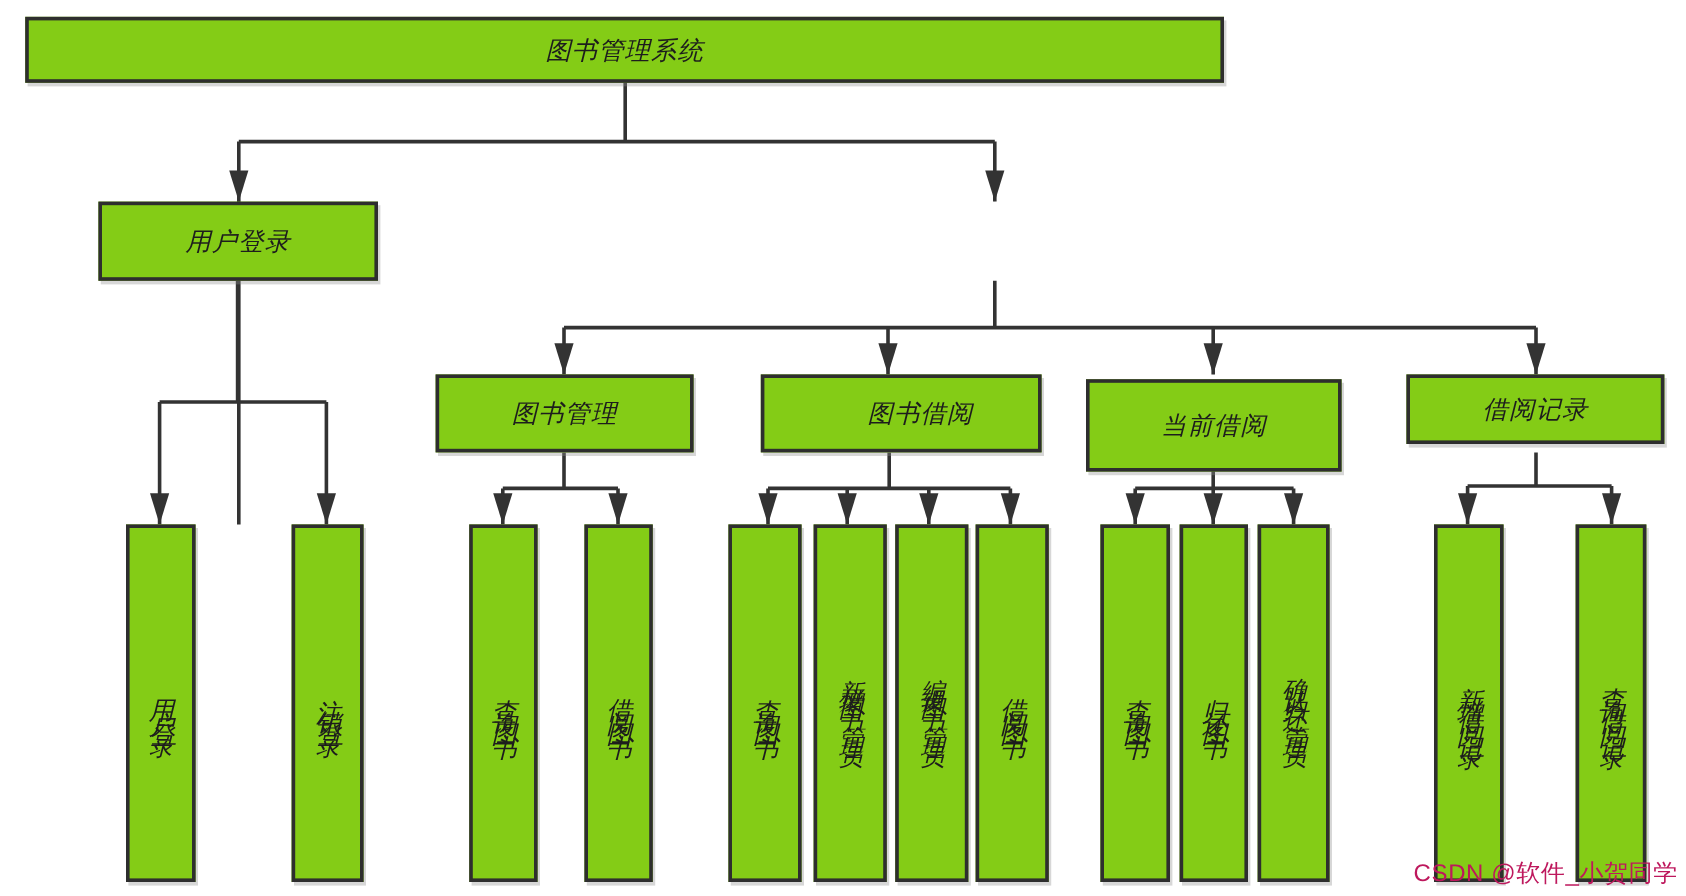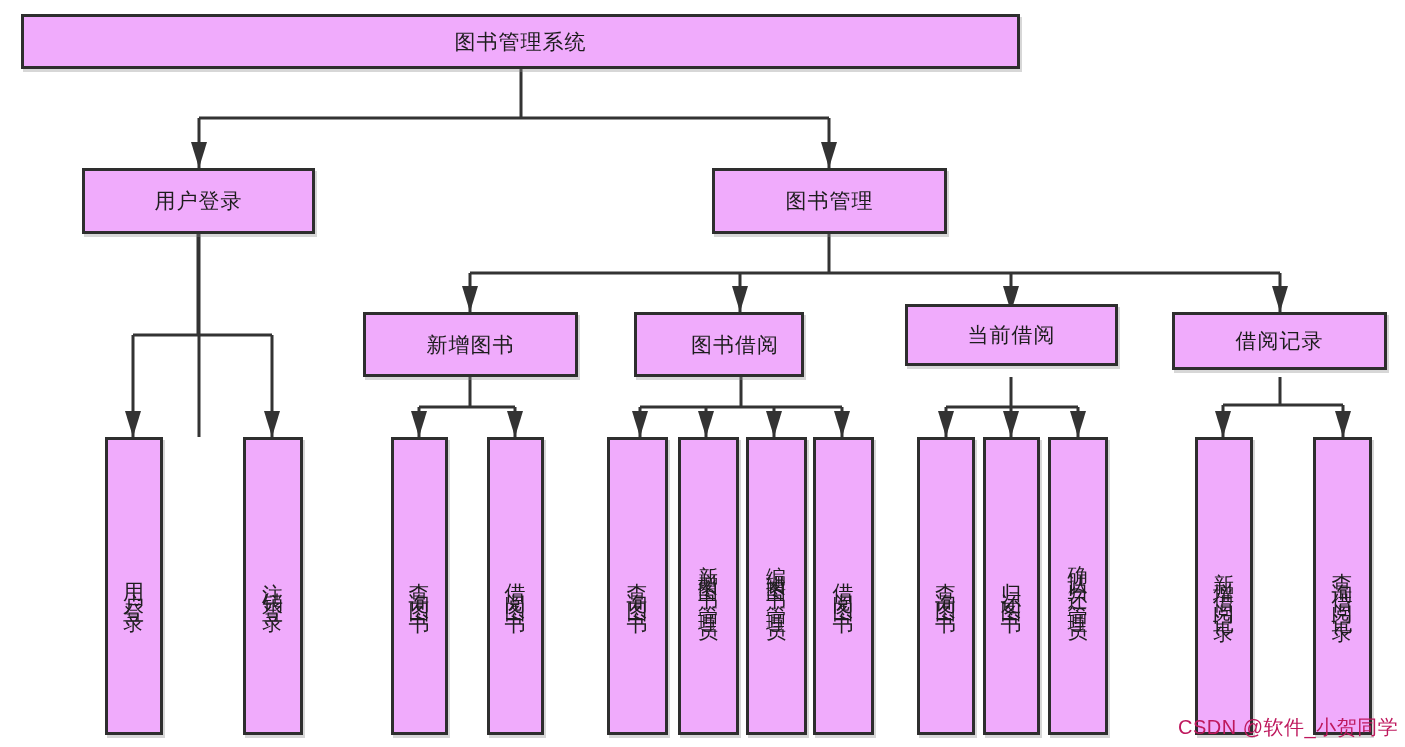--- a/index.html
+++ b/index.html
@@ -9,45 +9,46 @@
     width: 1405px;
     height: 747px;
     background: #ffffff;
     font-family: "Liberation Sans", "DejaVu Sans", sans-serif;
     overflow: hidden;
   }
   #wires { position: absolute; left: 0; top: 0; z-index: 0; }
   .node {
     position: absolute;
     box-sizing: border-box;
-    background: #f0abfc;
+    background: #84cc16;
     border: 3px solid #2e2e2e;
     box-shadow: 2px 3px 0 rgba(140,140,140,0.35);
     display: flex;
     align-items: center;
     justify-content: center;
     color: #1d1d1d;
     z-index: 1;
+    font-style: italic;
   }
   .hnode { font-size: 21px; letter-spacing: 1px; }
   .vtext {
     writing-mode: vertical-rl;
     text-orientation: upright;
     font-size: 21px;
     letter-spacing: 10px;
     line-height: 1;
   }
   .vtext.tight { font-size: 20px; letter-spacing: 8px; }
   
   .n-root           { left: 21px;   top: 14px;  width: 999px; height: 55px; }
   .n-user-login     { left: 82px;   top: 168px; width: 233px; height: 66px; }
   .n-book-mgmt      { left: 712px;  top: 168px; width: 235px; height: 66px; }
   .n-new-book-rec   { left: 363px;  top: 312px; width: 215px; height: 65px; }
-  .n-book-borrow    { left: 634px;  top: 312px; width: 170px; height: 65px; padding-left: 32px; }
-  .n-current-borrow { left: 905px;  top: 304px; width: 213px; height: 62px; }
+  .n-book-borrow    { left: 634px;  top: 312px; width: 234px; height: 65px; padding-left: 32px; }
+  .n-current-borrow { left: 905px;  top: 316px; width: 213px; height: 77px; }
   .n-borrow-record  { left: 1172px; top: 312px; width: 215px; height: 58px; }
   .leaf { top: 437px; height: 298px; }
   .l-1  { left: 105px;  width: 58px; }
   .l-2  { left: 243px;  width: 60px; }
   .l-3  { left: 391px;  width: 57px; }
   .l-4  { left: 487px;  width: 57px; }
   .l-5  { left: 607px;  width: 61px; }
   .l-6  { left: 678px;  width: 61px; }
   .l-7  { left: 746px;  width: 61px; }
   .l-8  { left: 813px;  width: 61px; }
@@ -113,26 +114,23 @@
     </g>
   </svg>
 
   <div class="node hnode n-root">
     <span>图书管理系统</span>
   </div>
 
   <div class="node hnode n-user-login">
     <span>用户登录</span>
   </div>
-  <div class="node hnode n-book-mgmt">
-    <span>图书管理</span>
-  </div>
 
   <div class="node hnode n-new-book-rec">
-    <span>新增图书</span>
+    <span>图书管理</span>
   </div>
   <div class="node hnode n-book-borrow">
     <span>图书借阅</span>
   </div>
   <div class="node hnode n-current-borrow">
     <span>当前借阅</span>
   </div>
   <div class="node hnode n-borrow-record">
     <span>借阅记录</span>
   </div>

